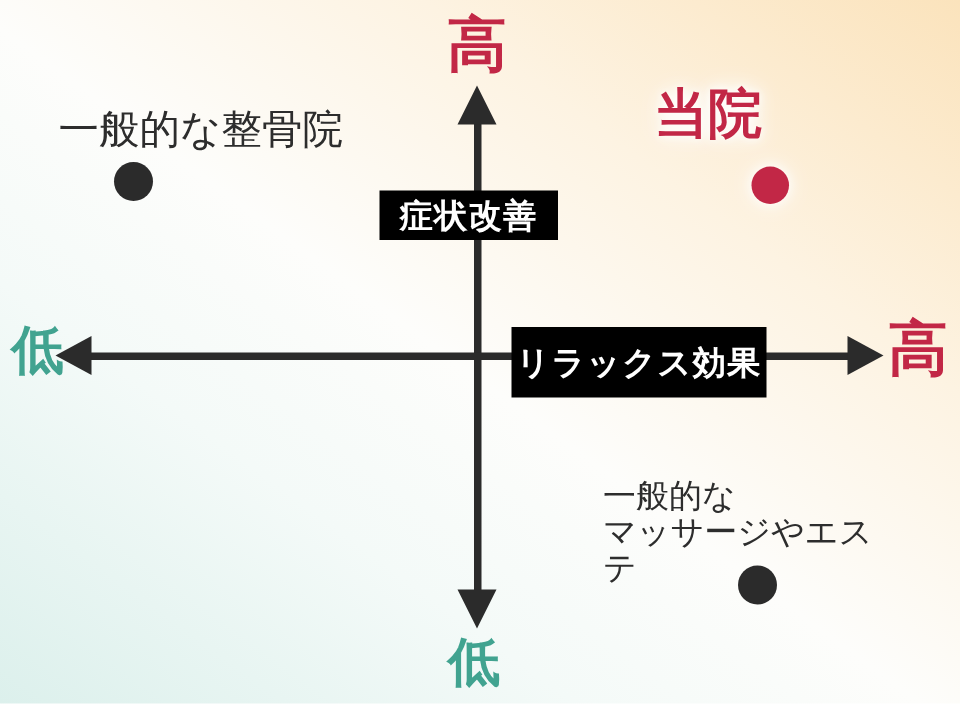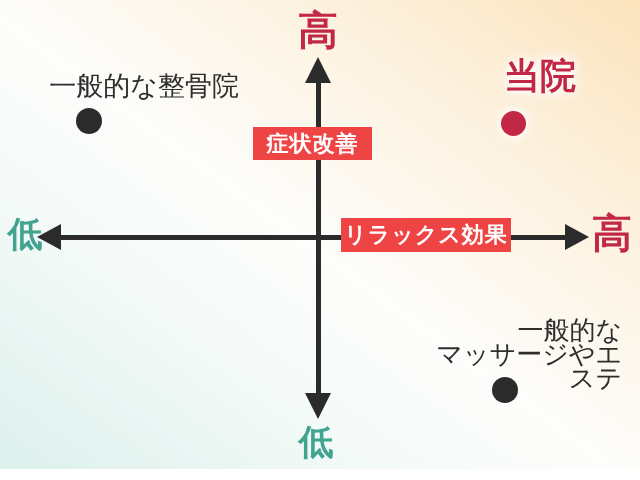--- a/index.html
+++ b/index.html
@@ -21,36 +21,36 @@
   .arrow-left{left:37px;top:224px;border-top:13px solid transparent;border-bottom:13px solid transparent;border-right:24px solid #2b2b2b;}
   .arrow-right{left:565px;top:224px;border-top:13px solid transparent;border-bottom:13px solid transparent;border-left:24px solid #2b2b2b;}
   
   .end-label{position:absolute;font-weight:bold;line-height:1;}
   .end-top   {left:296px;top:10px; width:44px;text-align:center;font-size:40px;color:#c22746;}
   .end-bottom{left:294px;top:424px;width:44px;text-align:center;font-size:35px;color:#41a390;}
   .end-left  {left:5px;  top:216px;width:40px;text-align:center;font-size:35px;color:#41a390;}
   .end-right {left:590px;top:213px;width:44px;text-align:center;font-size:40px;color:#c22746;}
   
   .axis-box{
-    position:absolute;background:#ef4444;color:#ffffff;font-weight:bold;font-size:22px;
+    position:absolute;background:#000000;color:#ffffff;font-weight:bold;font-size:22px;
     display:flex;align-items:center;justify-content:center;letter-spacing:1px;
   }
   .axis-box-y{left:253px;top:127px;width:119px;height:33px;}
-  .axis-box-x{left:341px;top:218px;width:170px;height:34px;}
+  .axis-box-x{left:341px;top:218px;width:170px;height:47px;}
   
   .pt-label{
-    position:absolute;font-family:Liberation Serif, serif;
-    color:#2d2d2d;text-align:right;line-height:1.1;
+    position:absolute;font-family:Liberation Sans, sans-serif;
+    color:#2d2d2d;text-align:left;line-height:1.1;
   }
   .pt-general{left:39px;top:72px;width:200px;font-size:27px;}
   .pt-touin{
     left:436px;top:50px;width:140px;font-size:36px;font-weight:bold;color:#c22746;line-height:52px;
     text-shadow:0 0 6px #ffffff,0 0 12px #ffffff,0 0 18px rgba(255,255,255,.9);
   }
-  .pt-massage{left:422px;top:319px;width:200px;font-size:26px;line-height:24px;}
+  .pt-massage{left:402px;top:319px;width:200px;font-size:22px;line-height:24px;}
   .dot{position:absolute;border-radius:50%;background:#2b2b2b;}
   .dot-general{left:76px;top:108px;width:26px;height:26px;}
   .dot-touin{left:501px;top:111px;width:25px;height:25px;background:#c22746;
     box-shadow:0 0 8px rgba(255,255,255,.95),0 0 16px rgba(255,255,255,.8);}
   .dot-massage{left:492px;top:377px;width:26px;height:26px;}
 </style>
 </head>
 <body>
 
 <div class="page">

